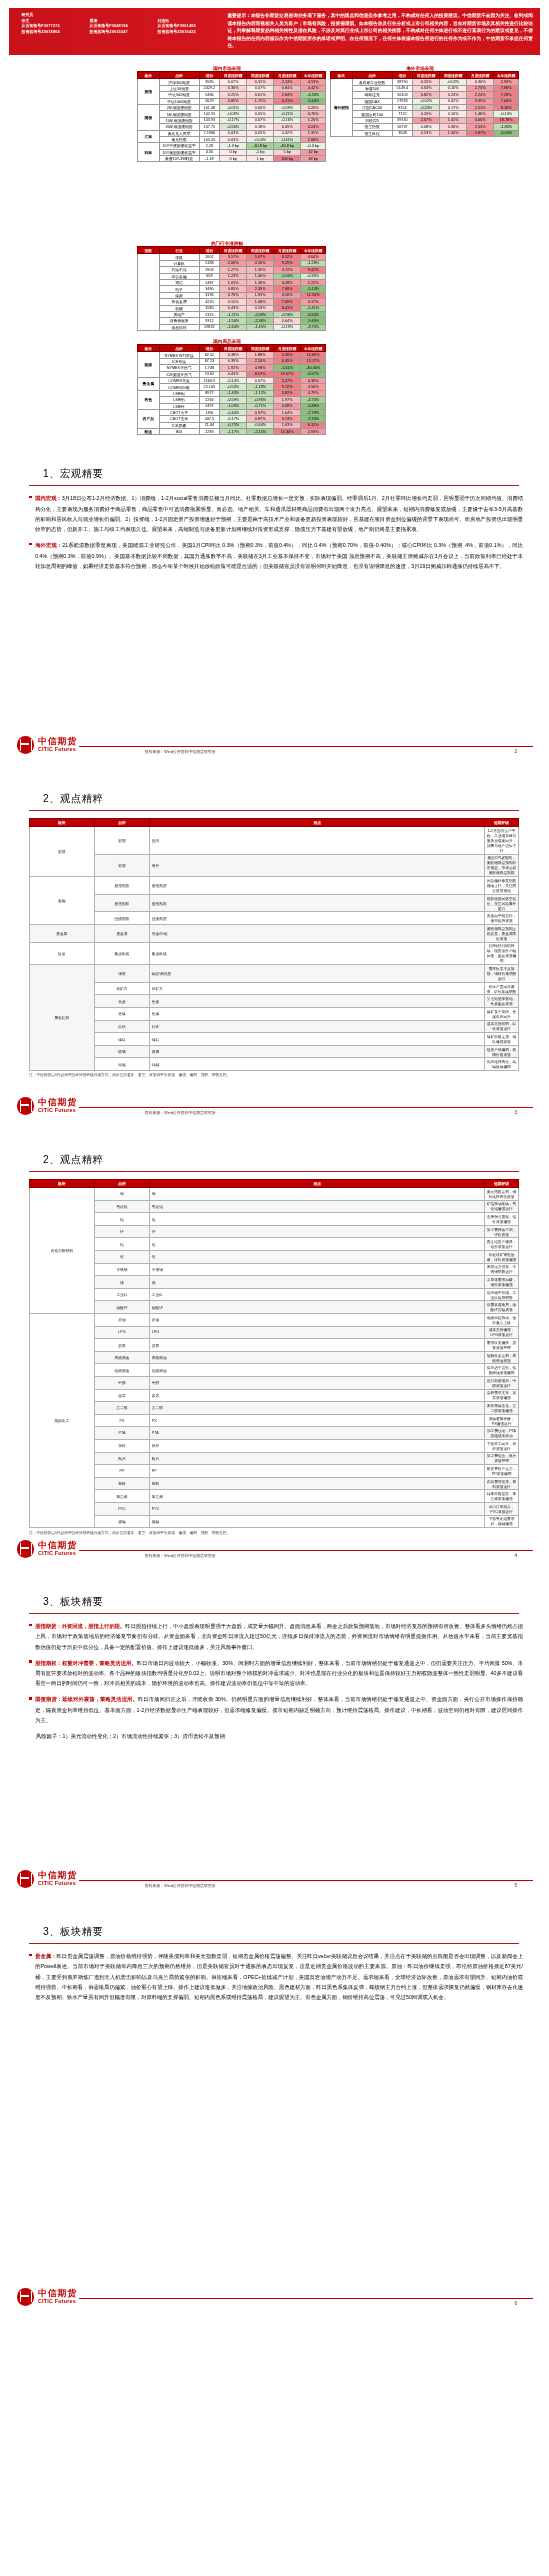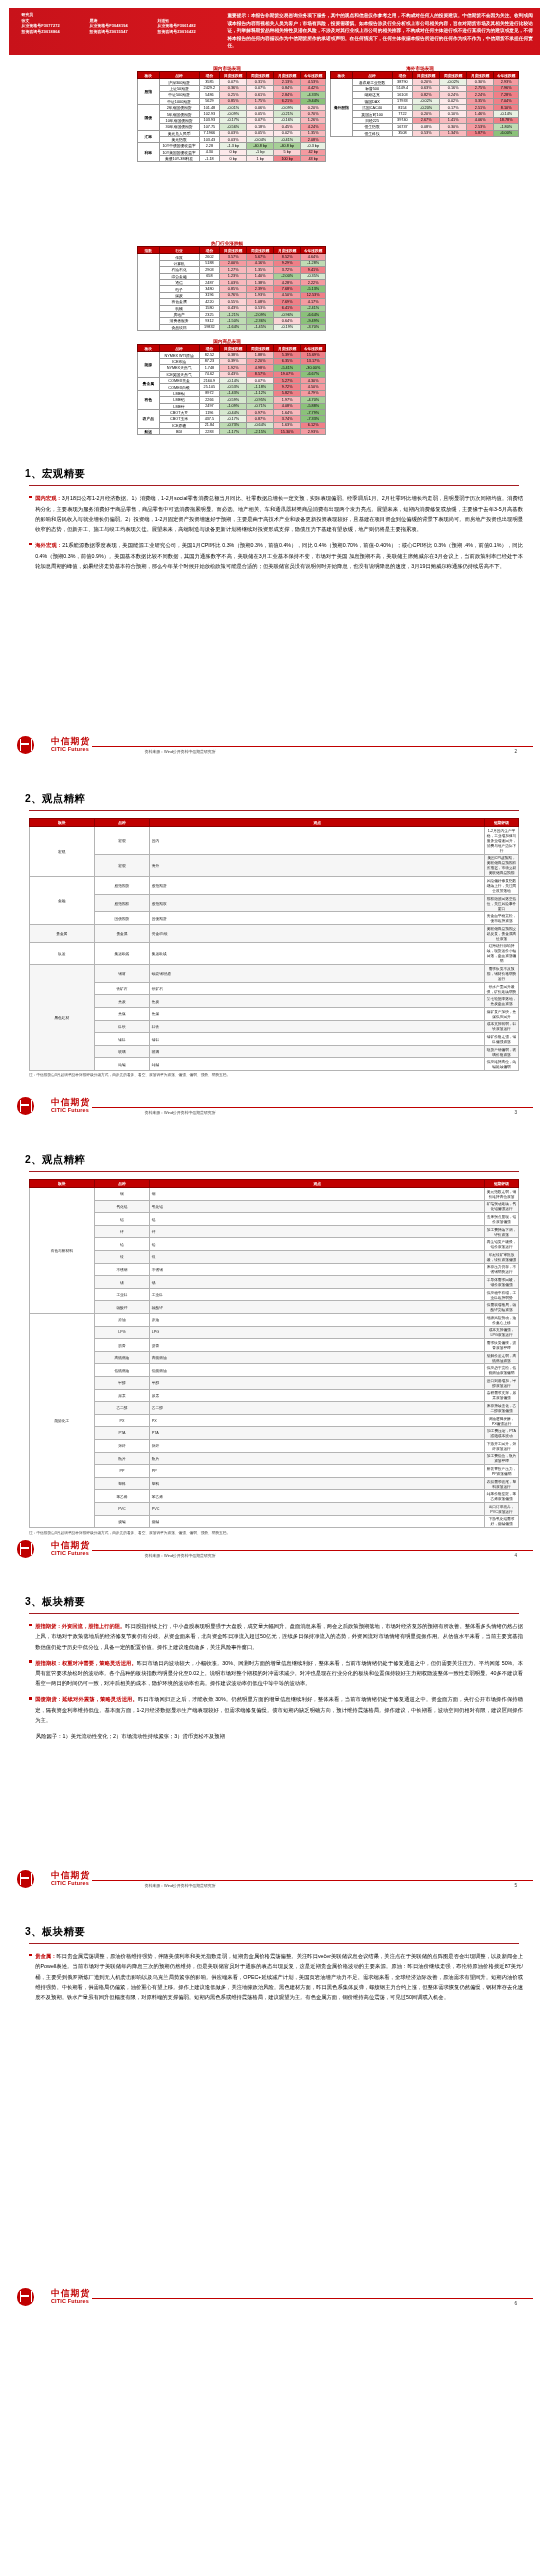--- a/index.html
+++ b/index.html
@@ -59,22 +59,22 @@
     overflow:hidden;
   }
   td.sect{font-weight:bold;background:#fff;}
   
   .r1{background:#fde9ea}.r2{background:#fbd3d5}.r3{background:#f8b9bd}
   .r4{background:#f49aa0}.r5{background:#ef7f87}
   .g1{background:#e8f1e3}.g2{background:#d6e8cf}.g3{background:#bfdcb4}
   .g4{background:#a6cf97}.g5{background:#8bc17a}
   
   .sec-h{
-    margin:0 0 0 25px;
-    font-size:10.3px;font-weight:bold;letter-spacing:0.5px;color:#000;
+    margin:0 0 0 43px;
+    font-size:10.3px;font-weight:normal;letter-spacing:0.5px;color:#000;
   }
   .sec-rule{
     margin:3.6px 0 0 29px;width:490px;height:1.3px;background:#a61c21;
   }
   
   .bullets{margin:7.2px 0 0 29px;width:494px;}
   .bl{display:flex;margin-bottom:5.7px;}
   .bl .sq{
     flex:0 0 6.2px;margin-top:2.6px;
   }
@@ -94,21 +94,21 @@
     width:17.5px;height:17.5px;border-radius:50%;
     background:#c00000;position:relative;flex:0 0 17.5px;
   }
   .logo-mark::before{
     content:"";position:absolute;left:3.6px;top:3.1px;width:10.3px;height:11.3px;
     border-left:1.5px solid #fff;border-right:1.5px solid #fff;
   }
   .logo-mark::after{
     content:"";position:absolute;left:4.6px;top:7.2px;width:8.2px;height:1.5px;background:#fff;
   }
-  .logo-txt{margin-left:17px;}
+  .logo-txt{margin-left:4px;}
   .logo-cn{font-size:8.8px;font-weight:bold;color:#c00000;letter-spacing:1px;line-height:1;font-family:"Liberation Serif",serif;}
   .logo-en{font-size:5.4px;font-weight:bold;color:#c00000;letter-spacing:0.2px;line-height:1.2;}
   .foot-rule{flex:1;height:1px;background:#c00000;margin:0 0 6.7px 2.1px;}
   .foot-src{
     position:absolute;left:128px;bottom:2.6px;font-size:3.9px;color:#333;
   }
   .pg-no{
     position:absolute;right:15.5px;bottom:3.1px;font-size:4.6px;color:#333;
   }
   

